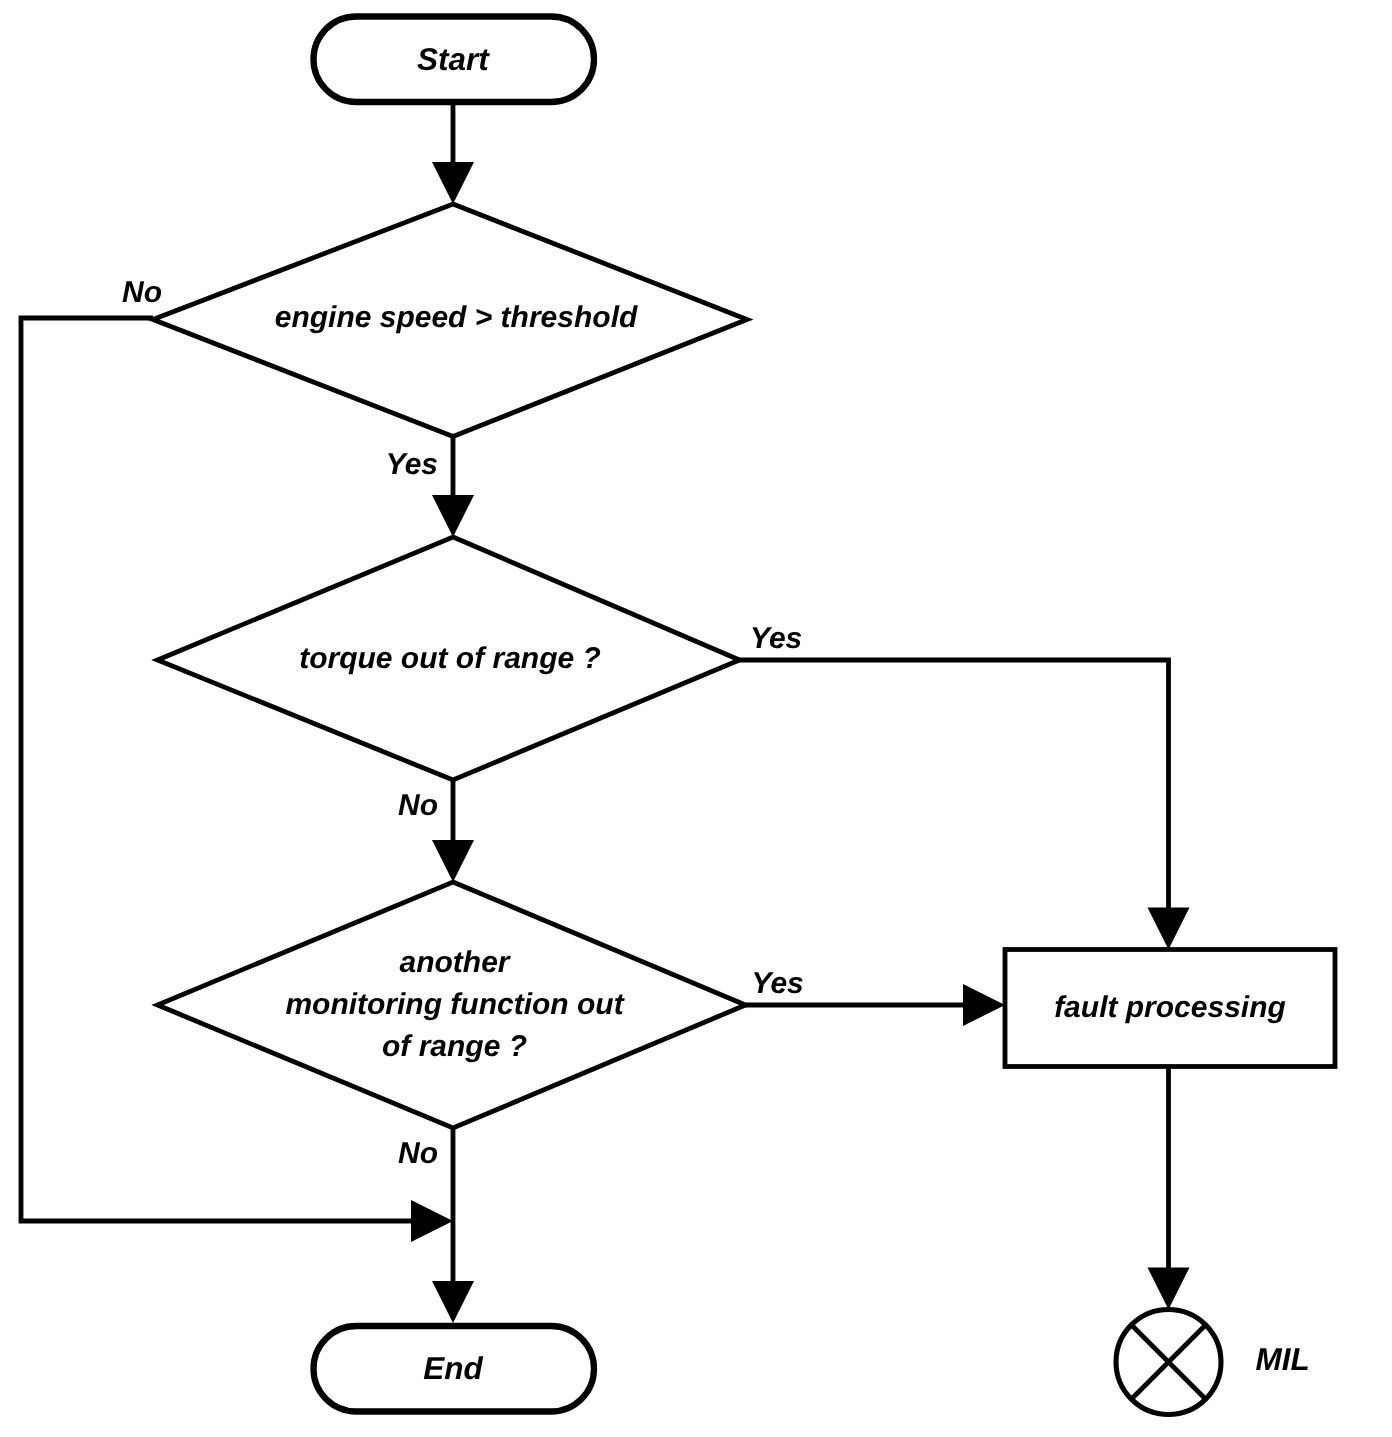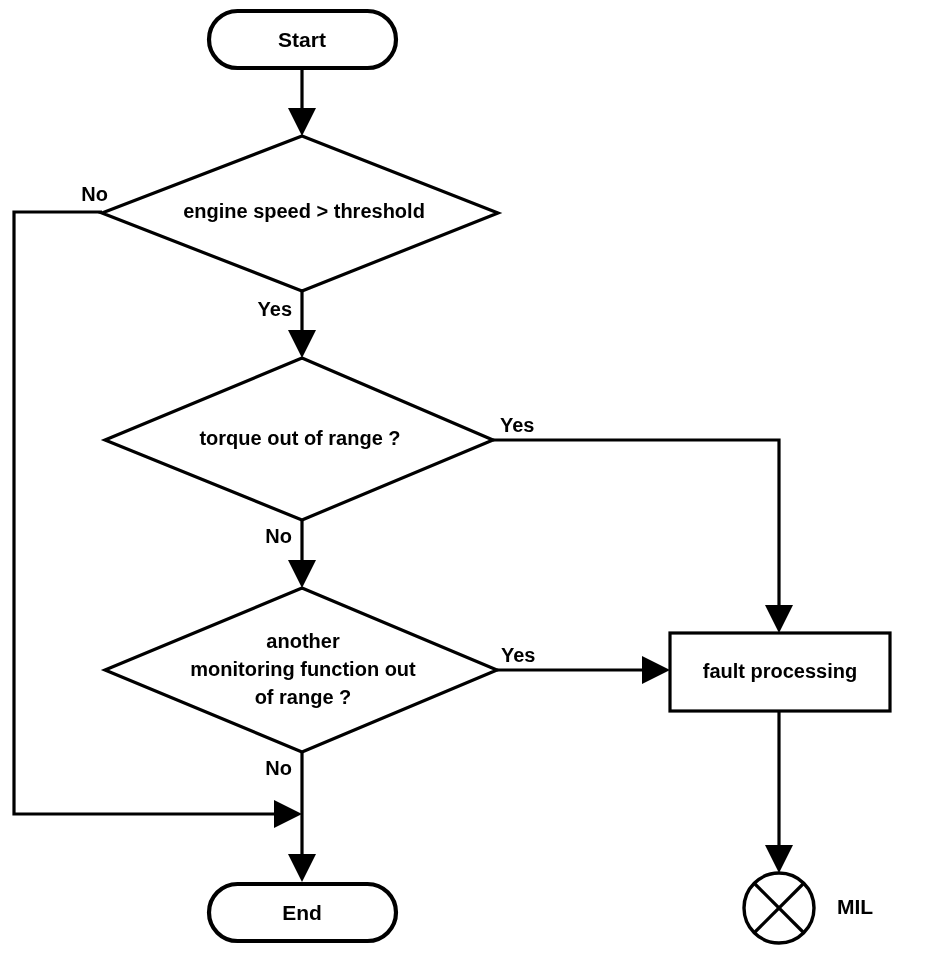--- a/index.html
+++ b/index.html
@@ -10,20 +10,21 @@
   body {
     width: 928px;
     height: 958px;
     font-family: "Liberation Sans", sans-serif;
   }
   #flowchart-root {
     position: relative;
     width: 928px;
     height: 914px;
     background: #ffffff;
+    font-style: italic;
   }
   svg#flow-svg {
     display: block;
     width: 928px;
     height: 958px;
   }
   .shape-outline {
     fill: #ffffff;
     stroke: #000000;
     stroke-width: 3.2;

